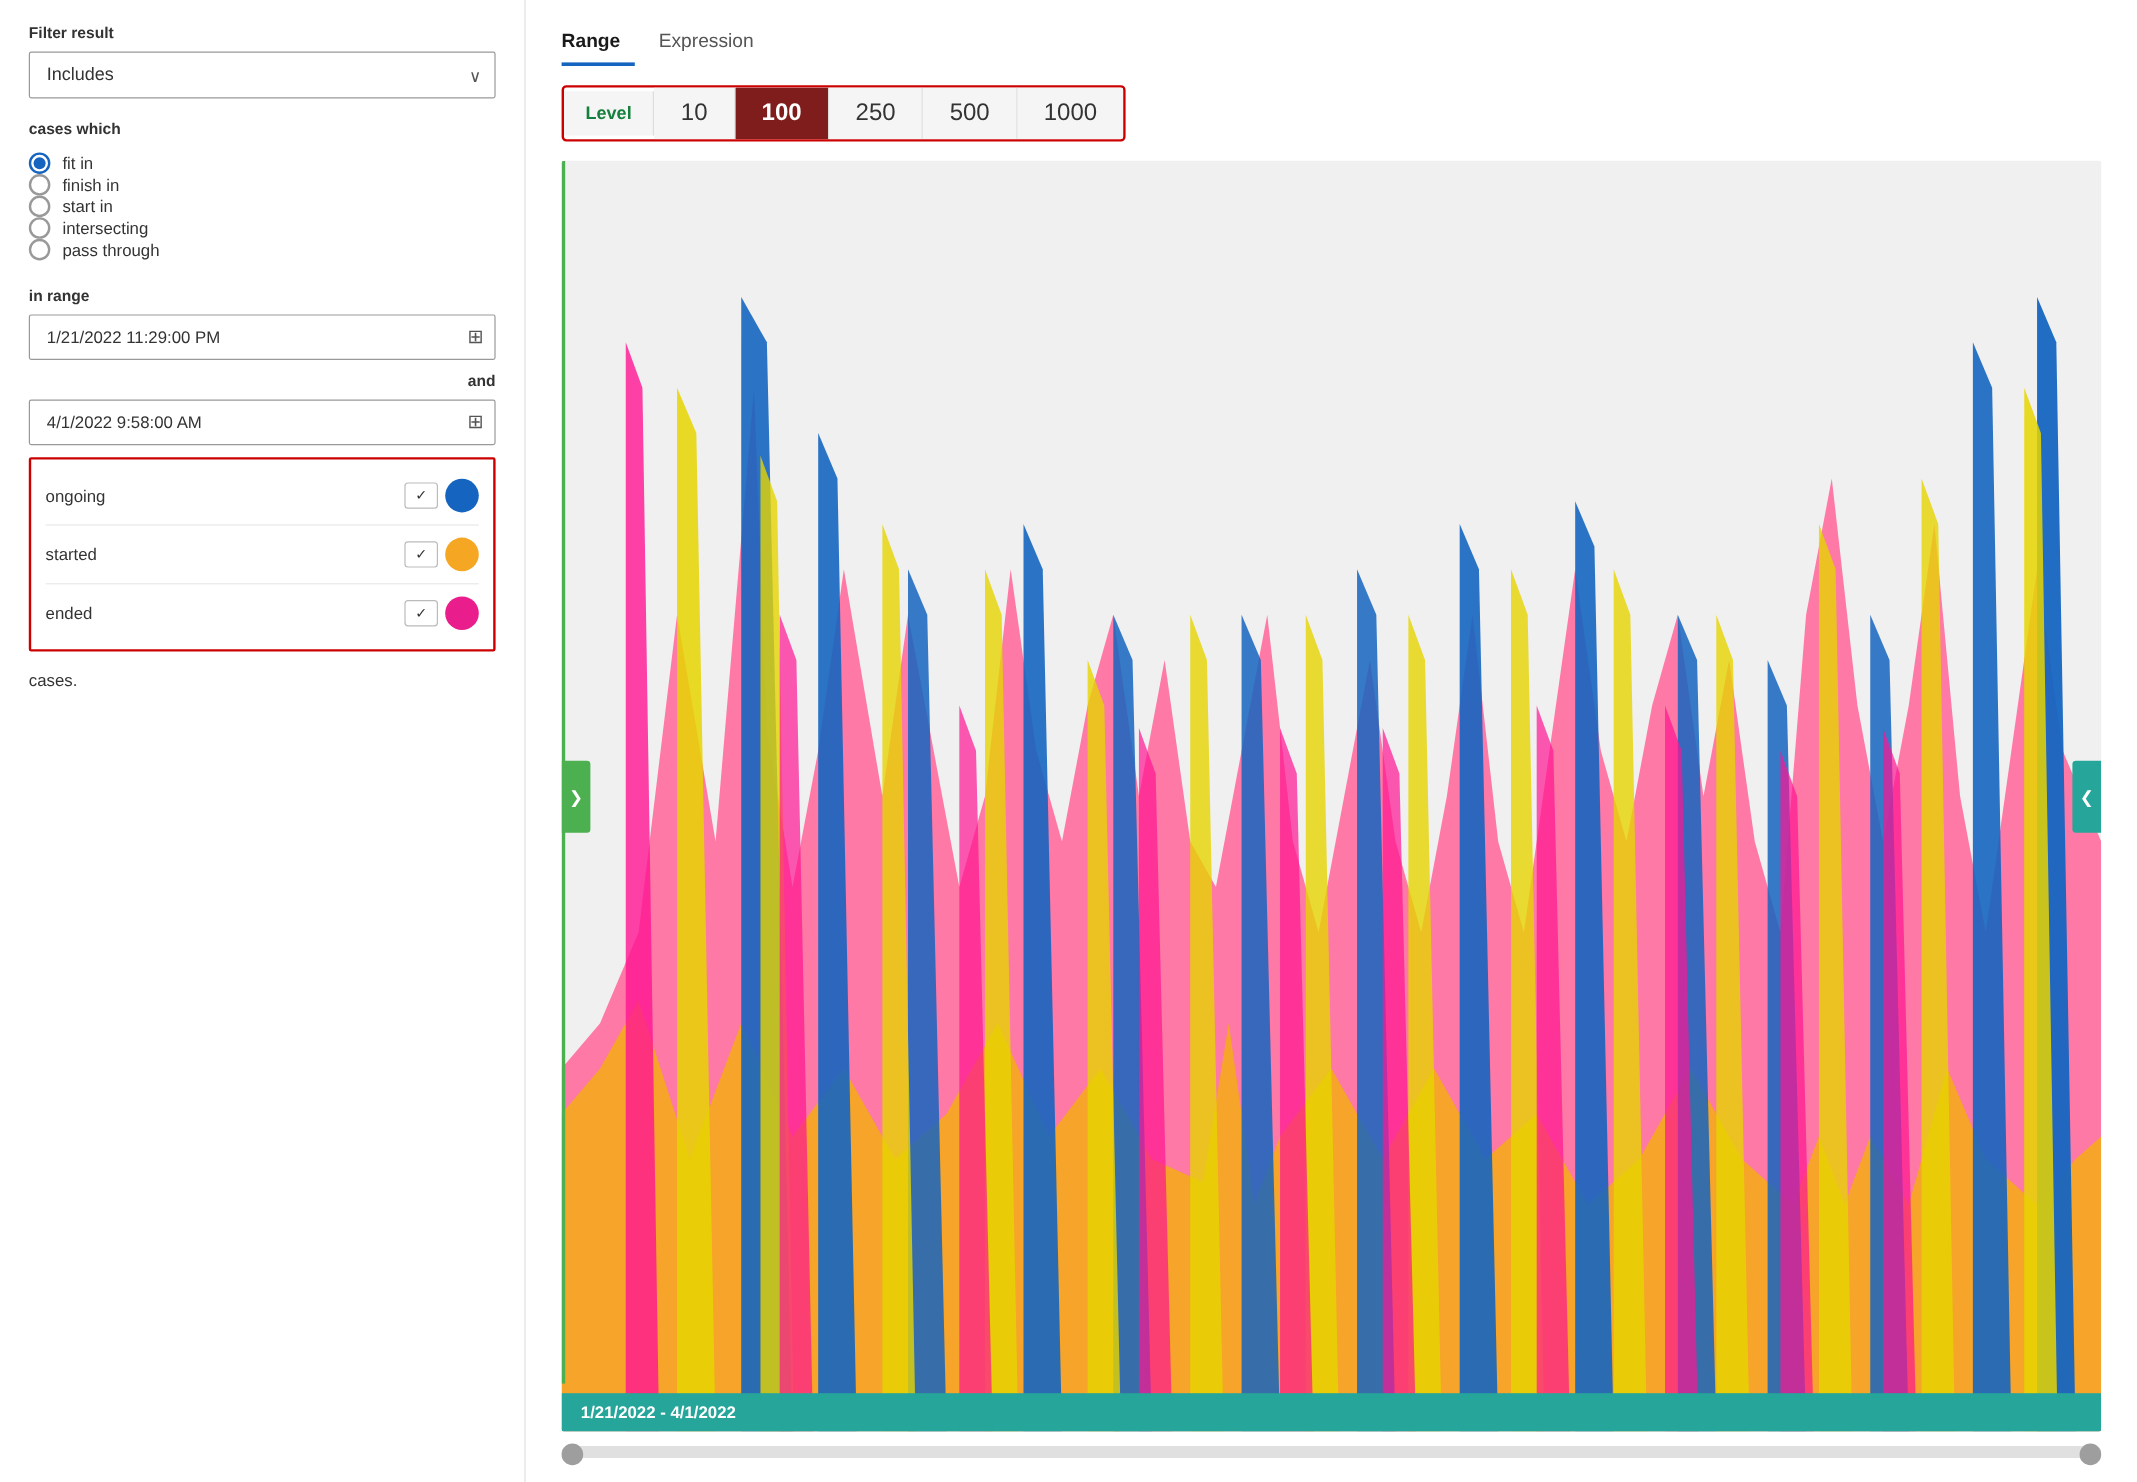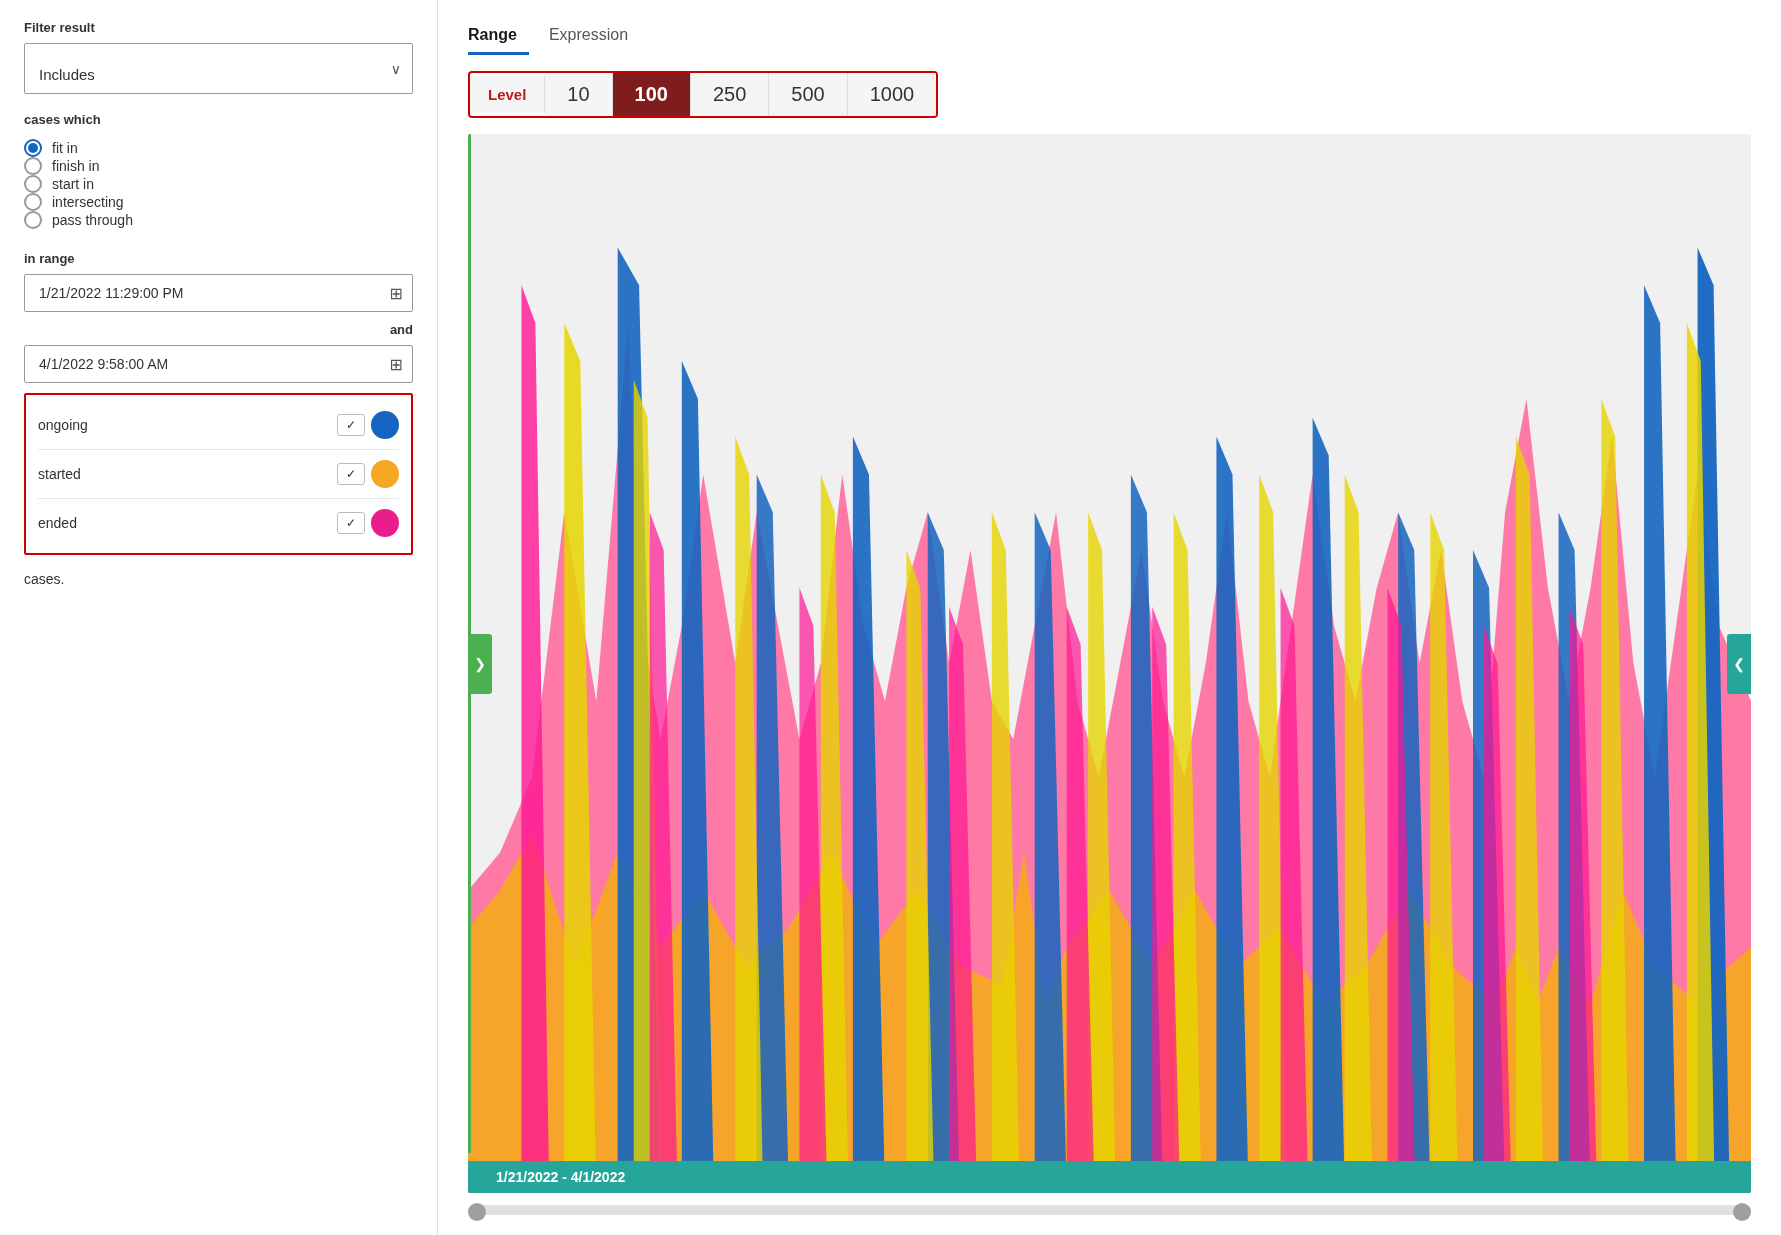--- a/index.html
+++ b/index.html
@@ -31,21 +31,21 @@
 
     .dropdown-wrapper {
       position: relative;
       margin-bottom: 18px;
     }
 
     .dropdown {
       width: 100%;
       border: 1px solid #999;
       border-radius: 2px;
-      padding: 22px 40px 10px 14px;
+      padding: 10px 40px 10px 14px;
       font-size: 15px;
       color: #333;
       appearance: none;
       background: #fff;
       cursor: pointer;
     }
 
     .dropdown-arrow {
       position: absolute;
       right: 12px;
@@ -248,21 +248,21 @@
       gap: 0;
       margin: 0 30px 16px 30px;
       width: fit-content;
       overflow: hidden;
     }
 
     .level-label {
       padding: 10px 18px;
       font-size: 15px;
       font-weight: 600;
-      color: #b91c1c;
+      color: #15803d;
       background: #f5f5f5;
       border-right: 1px solid #ddd;
     }
 
     .level-btn {
       padding: 10px 22px;
       font-size: 20px;
       color: #333;
       background: #f5f5f5;
       border: none;
@@ -329,21 +329,21 @@
     
     .date-range-banner {
       position: absolute;
       bottom: 0;
       left: 0;
       right: 0;
       background: #26a69a;
       color: #fff;
       font-size: 14px;
       font-weight: 600;
-      padding: 8px 28px;
+      padding: 8px 16px;
       z-index: 5;
     }
 
     
     .chart-svg {
       width: 100%;
       height: 100%;
     }
 
     

